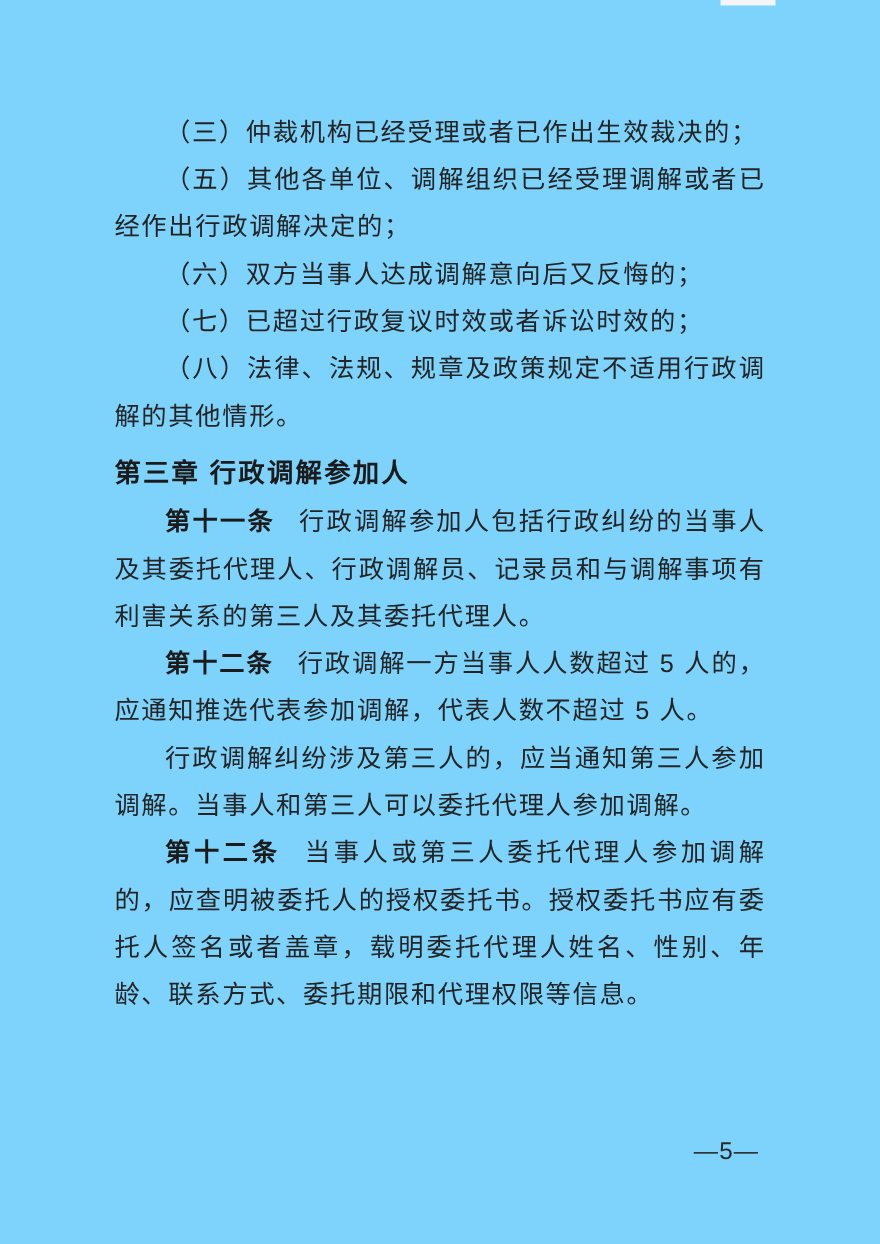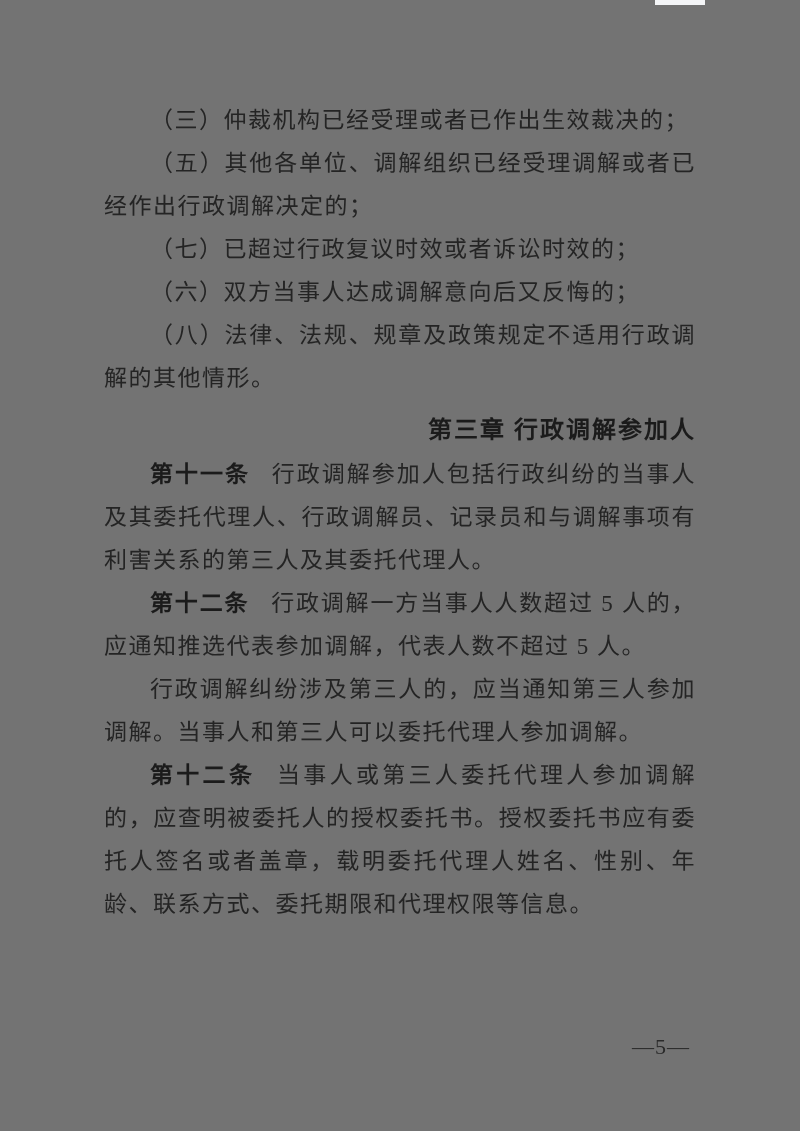--- a/index.html
+++ b/index.html
@@ -4,23 +4,23 @@
 <style>
   html, body {
     margin: 0;
     padding: 0;
     background: #ffffff;
   }
   .page {
     position: relative;
     width: 800px;
     height: 1131px;
-    background: #737373;
+    background: #7dd3fc;
     overflow: hidden;
-    font-family: Liberation Serif, serif;
+    font-family: Liberation Sans, sans-serif;
   }
   .scan-artifact {
     position: absolute;
     left: 655px;
     top: 0;
     width: 50px;
     height: 5px;
     background: #f4f5f7;
   }
   .content {
@@ -33,21 +33,21 @@
     letter-spacing: 1.5px;
     text-align: justify;
     color: #242424;
   }
   .para {
     margin: 0;
     text-indent: 2em;
   }
   .chapter {
     margin: 9px 0 1px 0;
-    text-align: right;
+    text-align: left;
     text-indent: 0;
     font-size: 24px;
     font-weight: 700;
     letter-spacing: 2px;
     line-height: 43px;
     color: #1b1b1b;
   }
   .article-label {
     font-weight: 700;
     margin-right: 0.95em;
@@ -69,23 +69,23 @@
 
   <div class="scan-artifact"></div>
 
   <main class="content">
 
     <p class="para">（三）仲裁机构已经受理或者已作出生效裁决的；</p>
 
 
     <p class="para">（五）其他各单位、调解组织已经受理调解或者已经作出行政调解决定的；</p>
 
+    <p class="para">（六）双方当事人达成调解意向后又反悔的；</p>
+
     <p class="para">（七）已超过行政复议时效或者诉讼时效的；</p>
-
-    <p class="para">（六）双方当事人达成调解意向后又反悔的；</p>
 
     <p class="para">（八）法律、法规、规章及政策规定不适用行政调解的其他情形。</p>
 
     <h2 class="chapter">第三章 行政调解参加人</h2>
 
     <p class="para"><b class="article-label">第十一条</b><span>行政调解参加人包括行政纠纷的当事人及其委托代理人、行政调解员、记录员和与调解事项有利害关系的第三人及其委托代理人。</span></p>
 
     <p class="para"><b class="article-label">第十二条</b><span>行政调解一方当事人人数超过 5 人的，应通知推选代表参加调解，代表人数不超过 5 人。</span></p>
 
     <p class="para">行政调解纠纷涉及第三人的，应当通知第三人参加调解。当事人和第三人可以委托代理人参加调解。</p>

